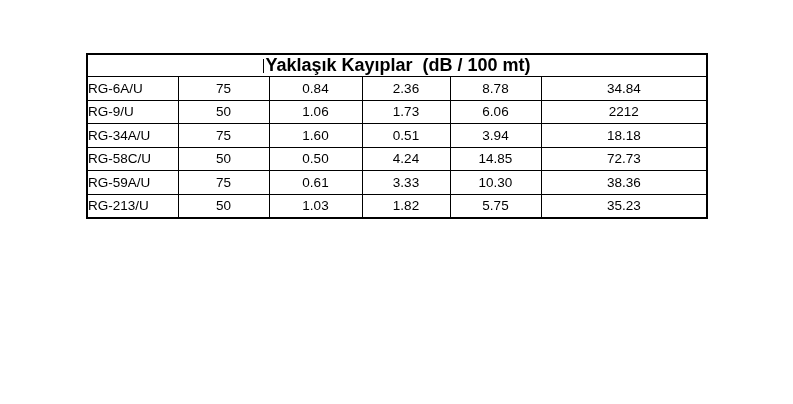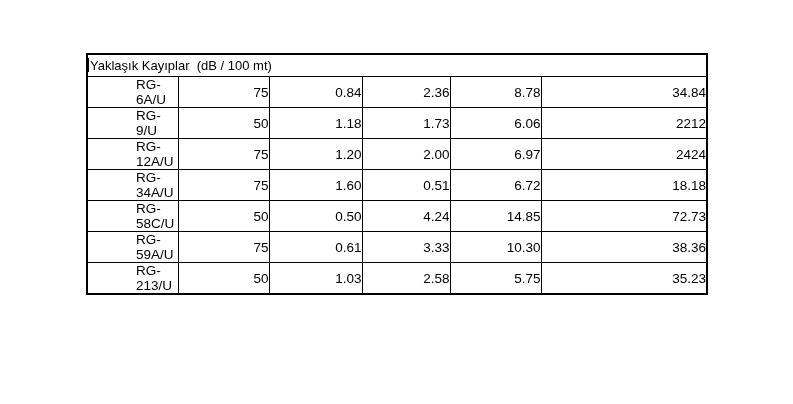--- a/index.html
+++ b/index.html
@@ -25,22 +25,23 @@
     border: 2px solid #000000;
   }
   .doc-table td, .doc-table th {
     border: 1px solid #000000;
     padding: 0;
     vertical-align: middle;
     overflow: hidden;
   }
   .title-row td {
     height: 21px;
-    font-weight: normal;
-    font-size: 13px;
+    text-align: center;
+    font-weight: bold;
+    font-size: 18px;
   }
   .title-text {
     white-space: pre;
   }
   .text-cursor {
     display: inline-block;
     width: 1px;
     height: 14px;
     background: #000000;
     vertical-align: -2px;
@@ -52,28 +53,27 @@
     font-weight: bold;
     text-align: center;
     white-space: pre-line;
     line-height: 1.25;
   }
   .data-row {
     height: 23.5px;
   }
   .data-row td {
     font-size: 13.5px;
-    padding-left: 48px;
   }
   .cell-left {
     text-align: left;
     padding-left: 5px;
   }
   .cell-center {
-    text-align: right;
+    text-align: center;
   }
 </style>
 </head>
 <body>
 
 <table class="doc-table">
   <colgroup>
     <col style="width:91px">
     <col style="width:91px">
     <col style="width:93px">
@@ -93,39 +93,31 @@
         <td class="cell-left">RG-6A/U</td>
         <td class="cell-center">75</td>
         <td class="cell-center">0.84</td>
         <td class="cell-center">2.36</td>
         <td class="cell-center">8.78</td>
         <td class="cell-center">34.84</td>
       </tr>
       <tr class="data-row">
         <td class="cell-left">RG-9/U</td>
         <td class="cell-center">50</td>
-        <td class="cell-center">1.18</td>
+        <td class="cell-center">1.06</td>
         <td class="cell-center">1.73</td>
         <td class="cell-center">6.06</td>
         <td class="cell-center">2212</td>
-      </tr>
-      <tr class="data-row">
-        <td class="cell-left">RG-12A/U</td>
-        <td class="cell-center">75</td>
-        <td class="cell-center">1.20</td>
-        <td class="cell-center">2.00</td>
-        <td class="cell-center">6.97</td>
-        <td class="cell-center">2424</td>
       </tr>
       <tr class="data-row">
         <td class="cell-left">RG-34A/U</td>
         <td class="cell-center">75</td>
         <td class="cell-center">1.60</td>
         <td class="cell-center">0.51</td>
-        <td class="cell-center">6.72</td>
+        <td class="cell-center">3.94</td>
         <td class="cell-center">18.18</td>
       </tr>
       <tr class="data-row">
         <td class="cell-left">RG-58C/U</td>
         <td class="cell-center">50</td>
         <td class="cell-center">0.50</td>
         <td class="cell-center">4.24</td>
         <td class="cell-center">14.85</td>
         <td class="cell-center">72.73</td>
       </tr>
@@ -134,18 +126,18 @@
         <td class="cell-center">75</td>
         <td class="cell-center">0.61</td>
         <td class="cell-center">3.33</td>
         <td class="cell-center">10.30</td>
         <td class="cell-center">38.36</td>
       </tr>
       <tr class="data-row">
         <td class="cell-left">RG-213/U</td>
         <td class="cell-center">50</td>
         <td class="cell-center">1.03</td>
-        <td class="cell-center">2.58</td>
+        <td class="cell-center">1.82</td>
         <td class="cell-center">5.75</td>
         <td class="cell-center">35.23</td>
       </tr>
     </tbody>
 </table>
 
 </body></html>

